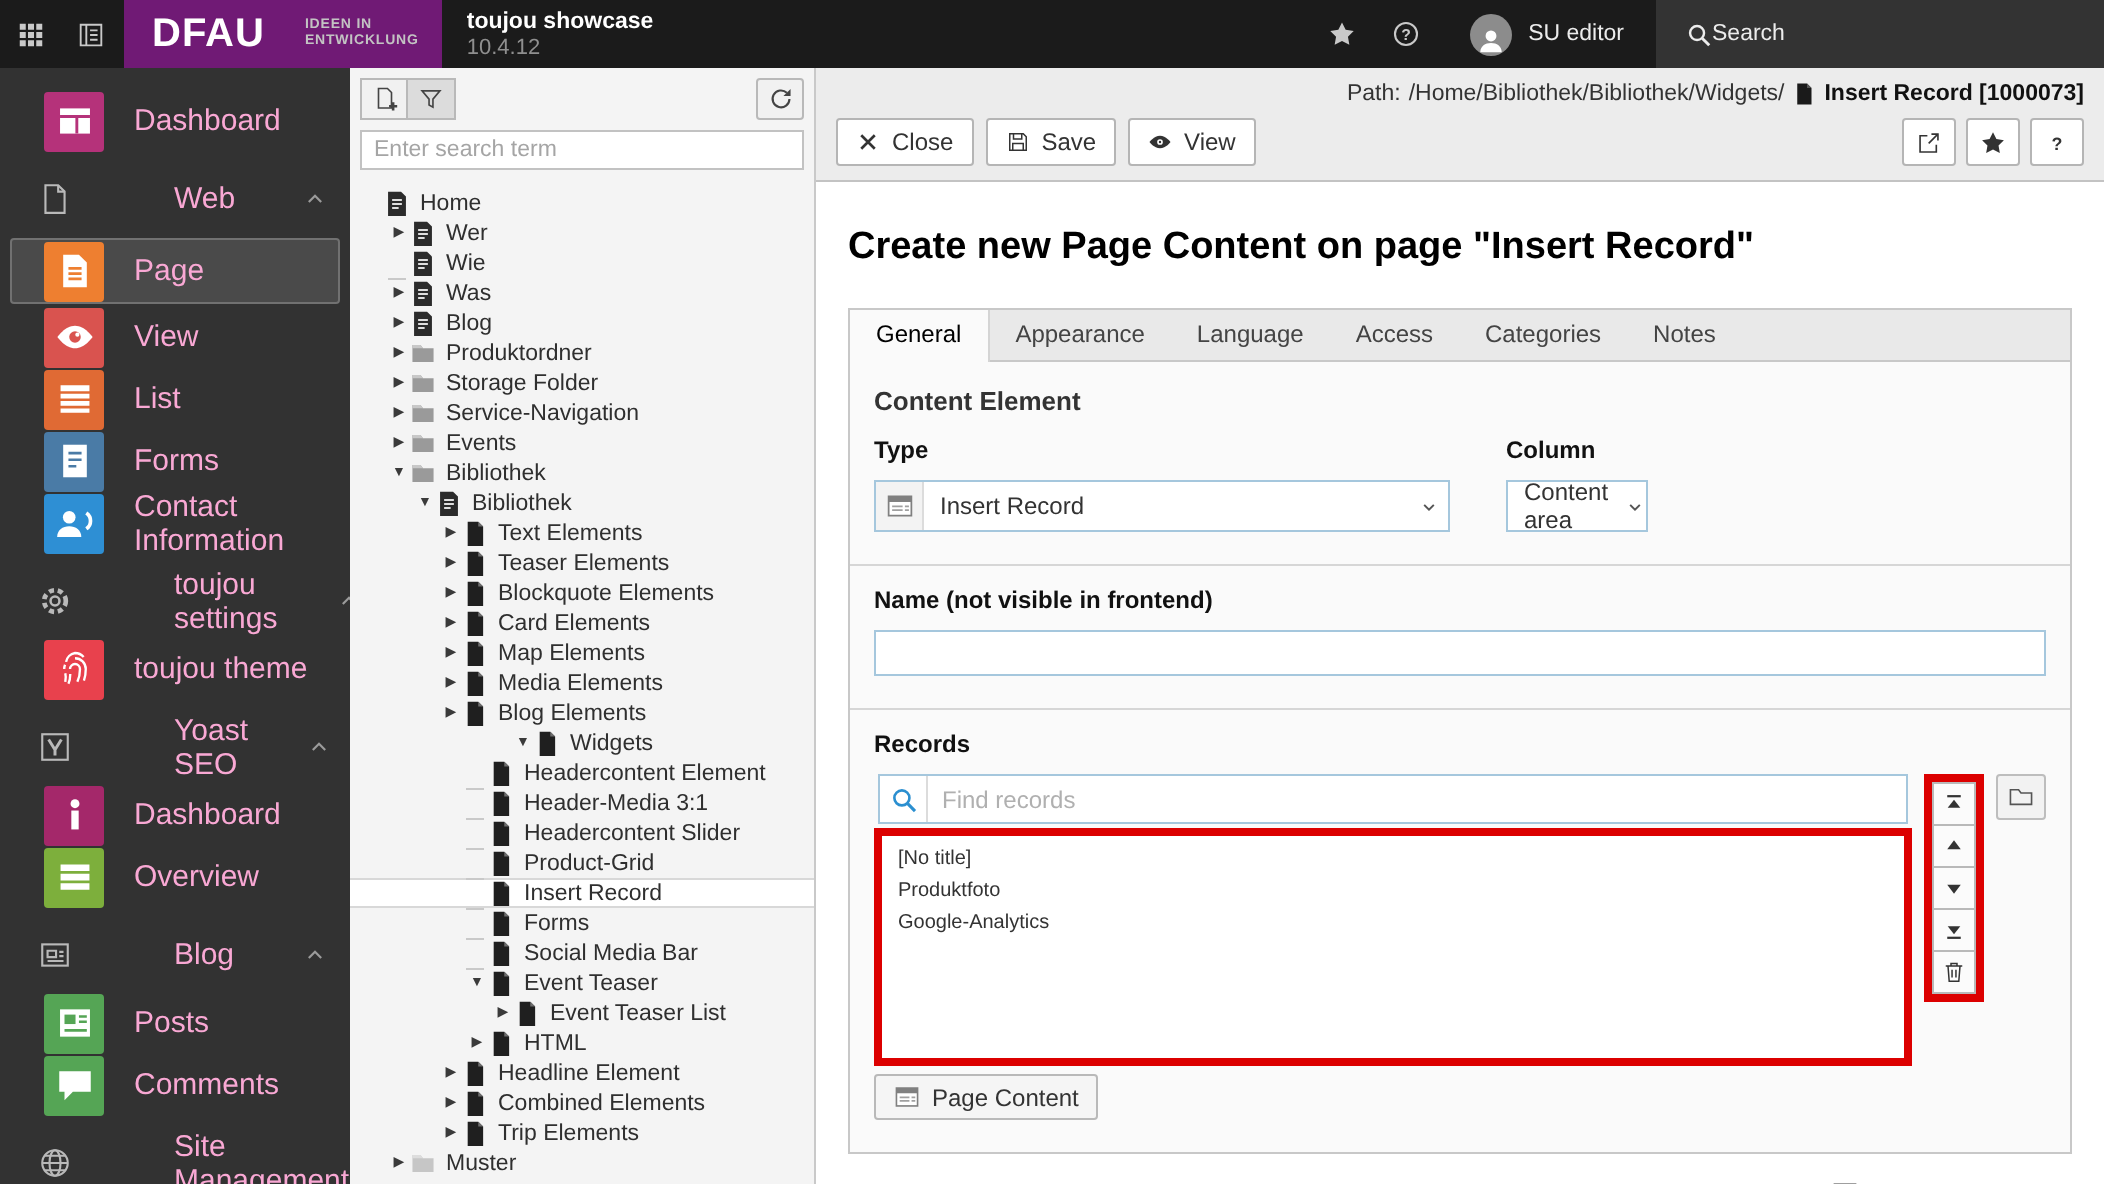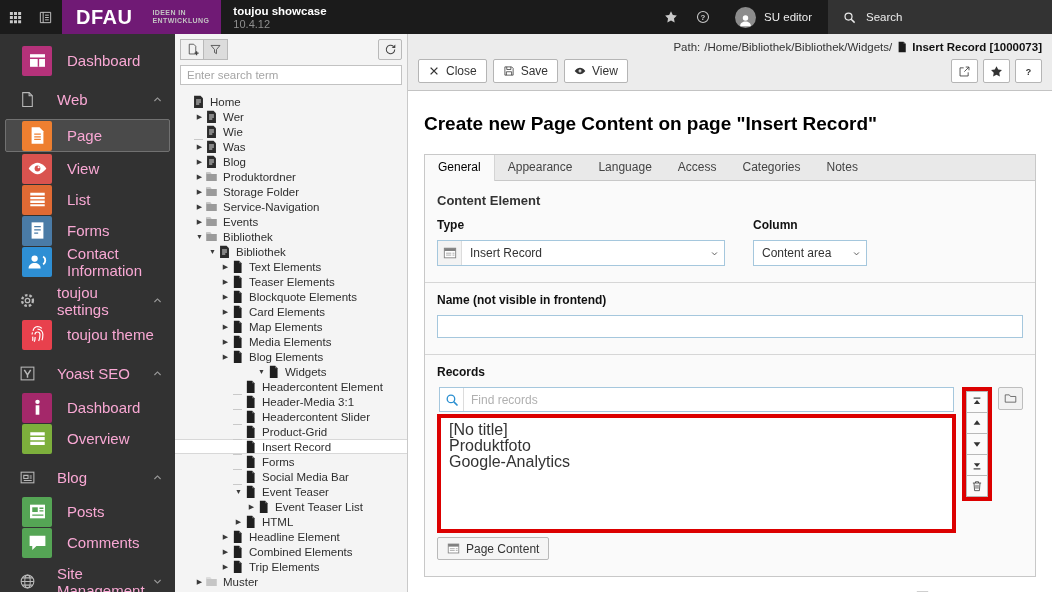--- a/index.html
+++ b/index.html
@@ -21,21 +21,21 @@
   .logo-sub { display:flex; flex-direction:column; justify-content:center; font-size:7px; line-height:8px; color:#c3c3c3; letter-spacing:.4px; font-weight:bold; }
   .site { margin-left:12px; display:flex; flex-direction:column; justify-content:center; }
   .site-title { font-size:11.5px; font-weight:bold; color:#fff; line-height:13px; }
   .site-ver { font-size:11px; color:#8f8f8f; line-height:12px; }
   .tb-right { margin-left:auto; display:flex; align-items:stretch; }
   .tb-iconbtn { width:32px; display:flex; align-items:center; justify-content:center; color:#c9c9c9; cursor:pointer; }
   .tb-iconbtn svg { width:14px; height:14px; }
   .tb-user { display:flex; align-items:center; gap:8px; padding:0 16px; font-size:11.5px; color:#ececec; cursor:pointer; }
   .avatar { width:21px; height:21px; border-radius:50%; background:#8c8c8c; color:#fff; display:flex; align-items:flex-end; justify-content:center; overflow:hidden; }
   .avatar svg { width:15px; height:15px; }
-  .tb-search { width:224px; background:#333; display:flex; align-items:center; gap:10px; padding:0 15px; font-size:11.5px; color:#ececec; cursor:pointer; }
+  .tb-search { width:224px; background:#333; display:flex; align-items:center; padding:0 15px; font-size:11.5px; color:#ececec; cursor:pointer; }
   .tb-search svg { width:13px; height:13px; }
 
   
   .main { flex:1; display:flex; min-height:0; }
 
   
   .modmenu { flex:0 0 175px; width:175px; background:#323232; padding-top:11px; overflow:hidden; }
   .side-item { display:flex; align-items:center; height:31px; padding:0 12px 0 22px; cursor:pointer; }
   .side-item .sq { flex:0 0 30px; width:30px; height:30px; border-radius:2px; display:flex; align-items:center; justify-content:center; margin-right:15px; }
   .side-item .sq svg { width:21px; height:21px; }
@@ -83,43 +83,43 @@
   .dh-sq svg { width:13px; height:13px; }
 
   .page-body { flex:1; padding:10px 16px; overflow:hidden; }
   .title { font-size:19px; font-weight:600; color:#000; margin:12px 0 19px; }
 
   .panel { border:1px solid #c8c8c8; }
   .tabs { display:flex; background:#e9e9e9; border-bottom:1px solid #c8c8c8; }
   .tab { padding:5px 13px 6px; font-size:12px; color:#444; cursor:pointer; }
   .tab.active { background:#fafafa; border-right:1px solid #d4d4d4; color:#000; margin-bottom:-1px; }
   .panel-body { background:#fafafa; }
-  .section { padding:10px 12px 16px; }
+  .section { padding:10px 12px 16px;gap:30px; }
   .section + .section { border-top:1px solid #d6d6d6; }
   .sec-heading { font-size:13px; color:#333; margin:2px 0 10px;font-weight:bold; }
   .flabel { font-size:12px; font-weight:bold; color:#111; margin-bottom:8px; }
   .ce-row { display:flex; gap:28px; }
   .select { height:26px; background:#fff; border:1px solid #a5c7dd; display:flex; align-items:center; cursor:pointer; }
   .icell { width:24px; height:100%; background:#f3f3f3; border-right:1px solid #dcdcdc; display:flex; align-items:center; justify-content:center; }
   .icell svg { width:14px; height:14px; }
   .stext { padding:0 8px; font-size:12px; color:#333; flex:1; }
   .schev { width:20px; display:flex; justify-content:center; color:#555; }
   .schev svg { width:11px; height:11px; }
-  .sel-type { width:288px; } .sel-col { width:114px; }
+  .sel-type { width:288px; } .sel-col { width:71px; }
   .text-input { height:23px; width:100%; border:1px solid #a5c7dd; background:#fff; padding:0 7px; font-size:12px; color:#333; }
 
   .records-row { display:flex; align-items:flex-start; }
   .rec-left { width:549px; }
   .find-wrap { display:flex; height:25px; border:1px solid #a5c7dd; background:#fff; margin:0 2px 2px; }
   .find-icell { width:24px; border-right:1px solid #dcdcdc; display:flex; align-items:center; justify-content:center; color:#2b8fd0; }
   .find-icell svg { width:14px; height:14px; }
   .find-wrap input { flex:1; border:0; outline:0; background:transparent; font-size:12px; padding:0 7px; color:#333; }
   .find-wrap input::placeholder { color:#b0b0b0; }
   .red { border:4px solid #dc0000; }
-  .listbox { background:#fff; height:111px; padding:4px 8px; font-size:16px; color:#333; overflow:hidden; cursor:pointer; }
+  .listbox { background:#fff; height:111px; padding:4px 8px; font-size:10px; color:#333; overflow:hidden; cursor:pointer; }
   .opt { height:16px; line-height:16px; }
   .btncol { margin-left:6px; }
   .mv-btn { width:22px; height:22px; background:#fbfbfb; border:1px solid #b9b9b9; display:flex; align-items:center; justify-content:center; color:#333; cursor:pointer; }
   .mv-btn + .mv-btn { margin-top:-1px; }
   .mv-btn svg { width:12px; height:12px; }
   .folder-btn { margin-left:6px; width:26px; height:23px; background:#f2f2f2; border:1px solid #bdbdbd; border-radius:2px; display:flex; align-items:center; justify-content:center; color:#555; cursor:pointer; }
   .folder-btn svg { width:13px; height:13px; }
   .addbtn { margin-top:4px; height:23px; display:inline-flex; align-items:center; gap:6px; padding:0 9px; background:#f5f5f5; border:1px solid #b9b9b9; border-radius:2px; font-size:12px; color:#333; cursor:pointer; }
   .addbtn svg { width:13px; height:13px; }
 

